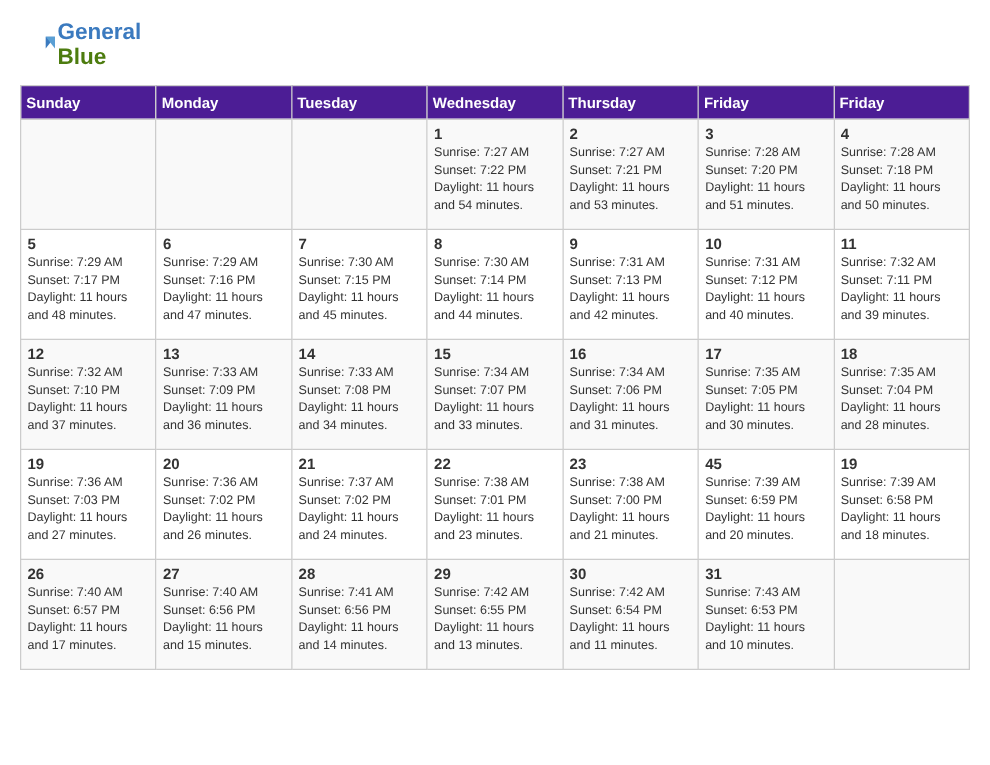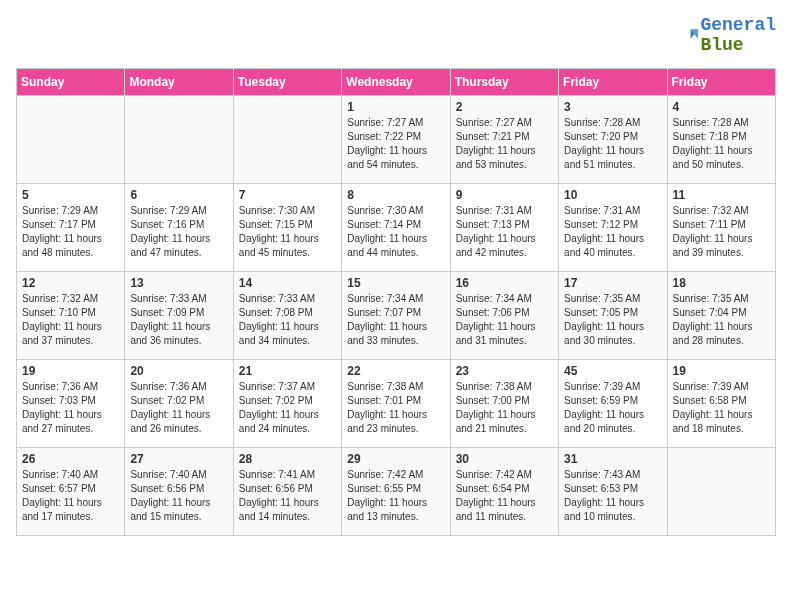--- a/index.html
+++ b/index.html
@@ -5,24 +5,23 @@
     * { box-sizing: border-box; margin: 0; padding: 0; }
     body {
       font-family: Arial, sans-serif;
       background: #fff;
       width: 792px;
       min-height: 612px;
       padding: 16px;
     }
     .header {
       display: flex;
-      justify-content: flex-end;
+      justify-content: flex-start;
       align-items: flex-start;
       margin-bottom: 12px;
-      font-family: Liberation Mono, monospace;
     }
     .logo {
       display: flex;
       align-items: center;
     }
     .logo-text {
       font-size: 18px;
       font-weight: bold;
       color: #333;
       line-height: 1.1;
@@ -46,21 +45,21 @@
     .location {
       font-size: 14px;
       color: #555;
     }
     table {
       width: 100%;
       border-collapse: collapse;
       table-layout: fixed;
     }
     thead tr th {
-      background-color: #ec4899;
+      background-color: #4c1d95;
       color: #fff;
       font-size: 12px;
       font-weight: bold;
       padding: 6px 4px;
       text-align: left;
       border: 1px solid #ccc;
     }
     tbody tr td {
       vertical-align: top;
       border: 1px solid #ccc;

